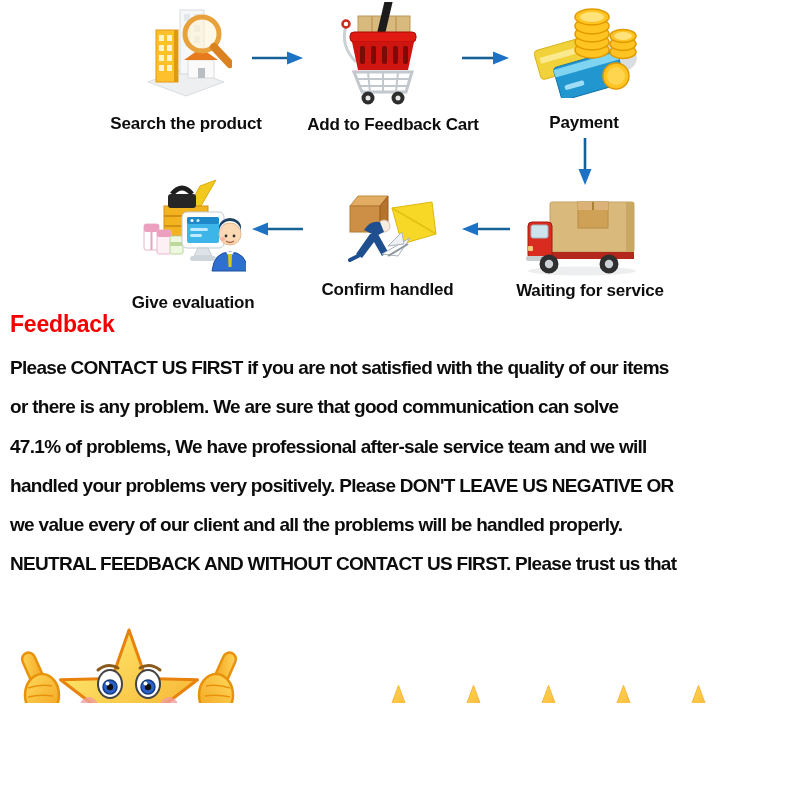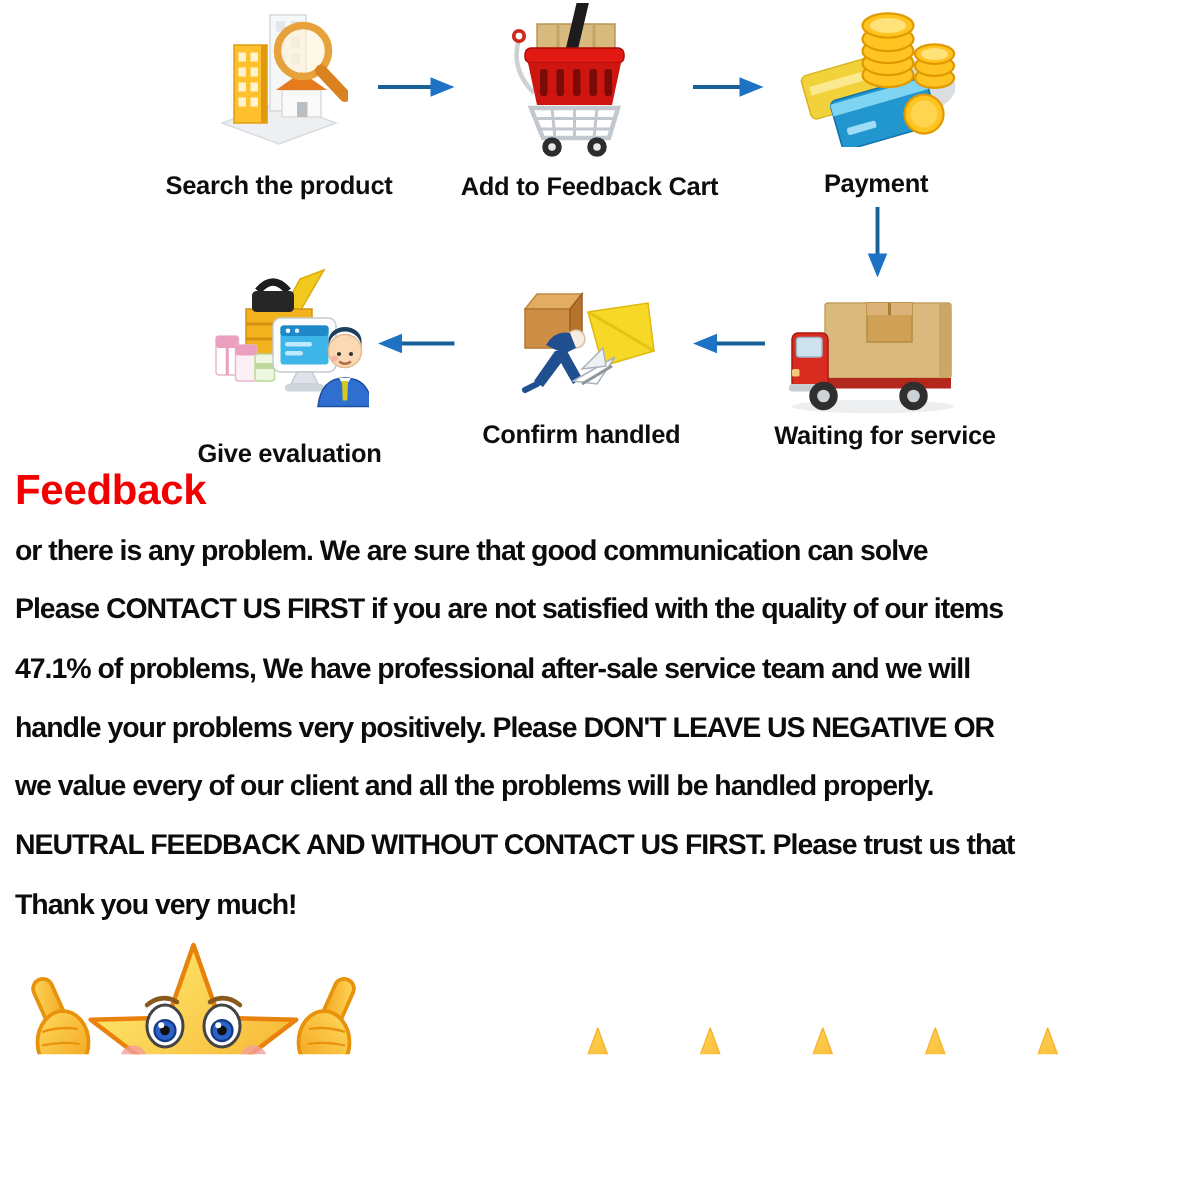--- a/index.html
+++ b/index.html
@@ -1,20 +1,20 @@
 <!DOCTYPE html>
 <html><head>
 <meta charset="utf-8">
 <style>
   html,body{margin:0;padding:0;background:#ffffff;}
   .screen{position:relative;width:800px;height:703px;background:#ffffff;overflow:hidden;
           font-family:"Liberation Sans",sans-serif;}
   .step-label{position:absolute;font-weight:bold;font-size:17px;color:#0d0d0d;
               text-align:center;letter-spacing:-0.2px;white-space:nowrap;}
-  .feedback-title{position:absolute;left:10px;top:311px;font-weight:bold;font-size:28px;
+  .feedback-title{position:absolute;left:10px;top:311px;font-weight:bold;font-size:23px;
                   color:#f30000;letter-spacing:-0.2px;}
   .feedback-lines{position:absolute;left:10px;top:348px;width:788px;}
   .feedback-lines .line{font-weight:bold;font-size:19px;line-height:39.3px;color:#0c0c0c;
                         letter-spacing:-0.7px;white-space:nowrap;}
   .star-rating{position:absolute;left:362px;top:680px;display:flex;gap:2px;}
   .icon-box{position:absolute;line-height:0;}
 </style>
 </head>
 <body>
 
@@ -220,27 +220,26 @@
         <polygon points="84,74 92,74 88,80" fill="#ffffff"></polygon>
         <polygon points="86,76 90,76 89.5,89 86.5,89" fill="#d7c91f"></polygon>
       </svg>
     </span>
     <div class="step-label" style="left:113px;top:293px;width:160px;">Give evaluation</div>
   </div>
 
   <div class="feedback-title">Feedback</div>
 
   <div class="feedback-lines">
+    <div class="line">Please CONTACT US FIRST if you are not satisfied with the quality of our items</div>
     <div class="line">or there is any problem. We are sure that good communication can solve</div>
-    <div class="line">Please CONTACT US FIRST if you are not satisfied with the quality of our items</div>
     <div class="line">47.1% of problems, We have professional after-sale service team and we will</div>
-    <div class="line">handle your problems very positively. Please DON'T LEAVE US NEGATIVE OR</div>
+    <div class="line">handled your problems very positively. Please DON'T LEAVE US NEGATIVE OR</div>
     <div class="line">we value every of our client and all the problems will be handled properly.</div>
     <div class="line">NEUTRAL FEEDBACK AND WITHOUT CONTACT US FIRST. Please trust us that</div>
-    <div class="line">Thank you very much!</div>
   </div>
 
   <div class="icon-box" style="left:18px;top:618px;">
     <svg width="222" height="160" viewBox="0 0 222 160">
       <defs>
         <linearGradient id="gradBig" x1="0" y1="0" x2="1" y2="1">
           <stop offset="0" stop-color="#fff176"></stop>
             <stop offset="1" stop-color="#f5a623"></stop>
         </linearGradient>
         <linearGradient id="gradThumb" x1="0" y1="0" x2="1" y2="1">

